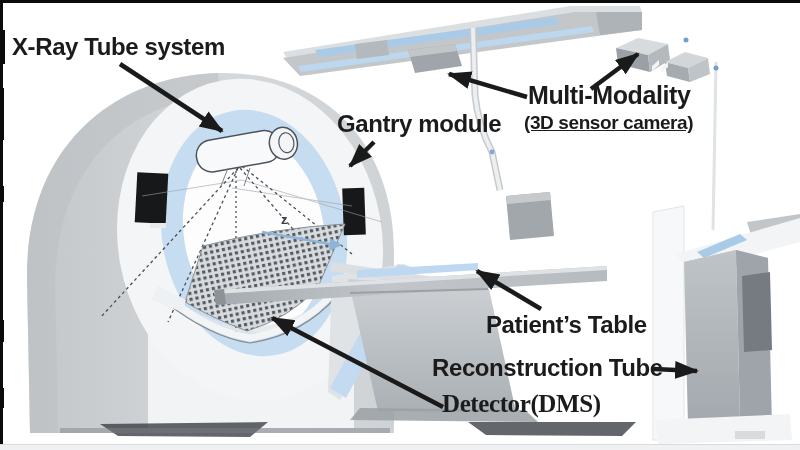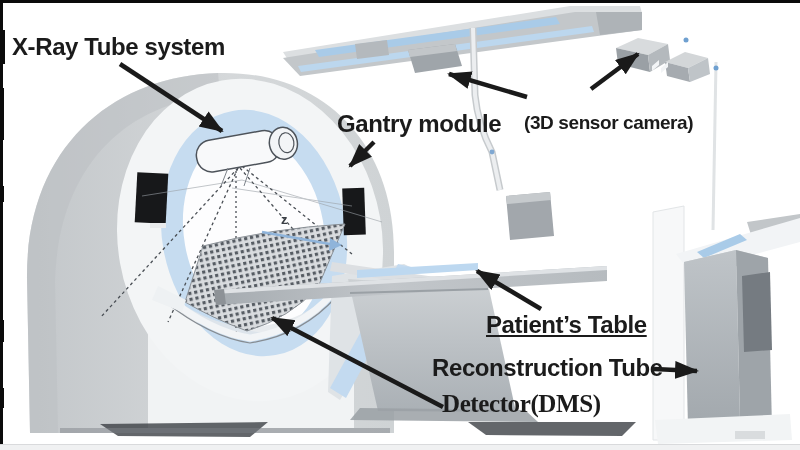--- a/index.html
+++ b/index.html
@@ -7,22 +7,22 @@
     position:relative;width:800px;height:450px;overflow:hidden;background:#ffffff;
     font-family:"Liberation Sans", sans-serif;
   }
   .lbl{
     position:absolute;color:#1b1b1b;font-weight:600;letter-spacing:-0.4px;
     white-space:nowrap;line-height:1.05;
   }
   #lbl-xray{left:12px;top:34px;font-size:24px;}
   #lbl-gantry{left:337px;top:111px;font-size:24px;}
   #lbl-multi{left:528px;top:82px;font-size:25px;}
-  #lbl-multi-sub{left:524px;top:113px;font-size:19px;font-weight:600;}
-  #lbl-table{left:486px;top:312px;font-size:24px;text-decoration:underline;}
+  #lbl-multi-sub{left:524px;top:113px;font-size:19px;font-weight:600;text-decoration:underline;}
+  #lbl-table{left:486px;top:312px;font-size:24px;}
   #lbl-recon{left:432px;top:355px;font-size:24px;}
   #lbl-detector{left:442px;top:391px;font-size:25px;font-family:Liberation Serif, serif;}
   #lbl-z{left:281px;top:213px;font-size:13px;font-weight:700;color:#3a3f45;}
   .edge{position:absolute;background:#0b0b0b;}
   #edge-top{left:0;top:0;width:800px;height:3px;}
   #edge-left{left:0;top:0;width:3px;height:444px;}
   .notch{position:absolute;left:0;background:#0b0b0b;width:5px;}
   #bottom-strip{
     position:absolute;left:0;top:444px;width:800px;height:6px;
     background:#f0f1f2;border-top:1px solid #d9dadc;box-sizing:border-box;
@@ -177,20 +177,21 @@
       <line x1="527" y1="97" x2="449" y2="74" marker-end="url(#ah)"></line>
       <line x1="591" y1="89" x2="638" y2="54" marker-end="url(#ah)"></line>
       <line x1="541" y1="309" x2="477" y2="271" marker-end="url(#ah)"></line>
       <line x1="654" y1="369" x2="697" y2="371" marker-end="url(#ah)"></line>
       <line x1="443" y1="407" x2="272" y2="318" marker-end="url(#ah)"></line>
     </g>
   </svg>
 
   <div class="lbl" id="lbl-xray">X-Ray Tube system</div>
   <div class="lbl" id="lbl-gantry">Gantry module</div>
+  <div class="lbl" id="lbl-multi">Multi-Modality</div>
   <div class="lbl" id="lbl-multi-sub">(3D sensor camera)</div>
   <div class="lbl" id="lbl-table">Patient’s Table</div>
   <div class="lbl" id="lbl-recon">Reconstruction Tube</div>
   <div class="lbl" id="lbl-detector">Detector(DMS)</div>
   <div class="lbl" id="lbl-z">z</div>
 
   <div class="edge" id="edge-top"></div>
   <div class="edge" id="edge-left"></div>
   <div class="notch" style="top:30px;height:34px;"></div>
   <div class="notch" style="top:88px;height:52px;width:4px;"></div>

